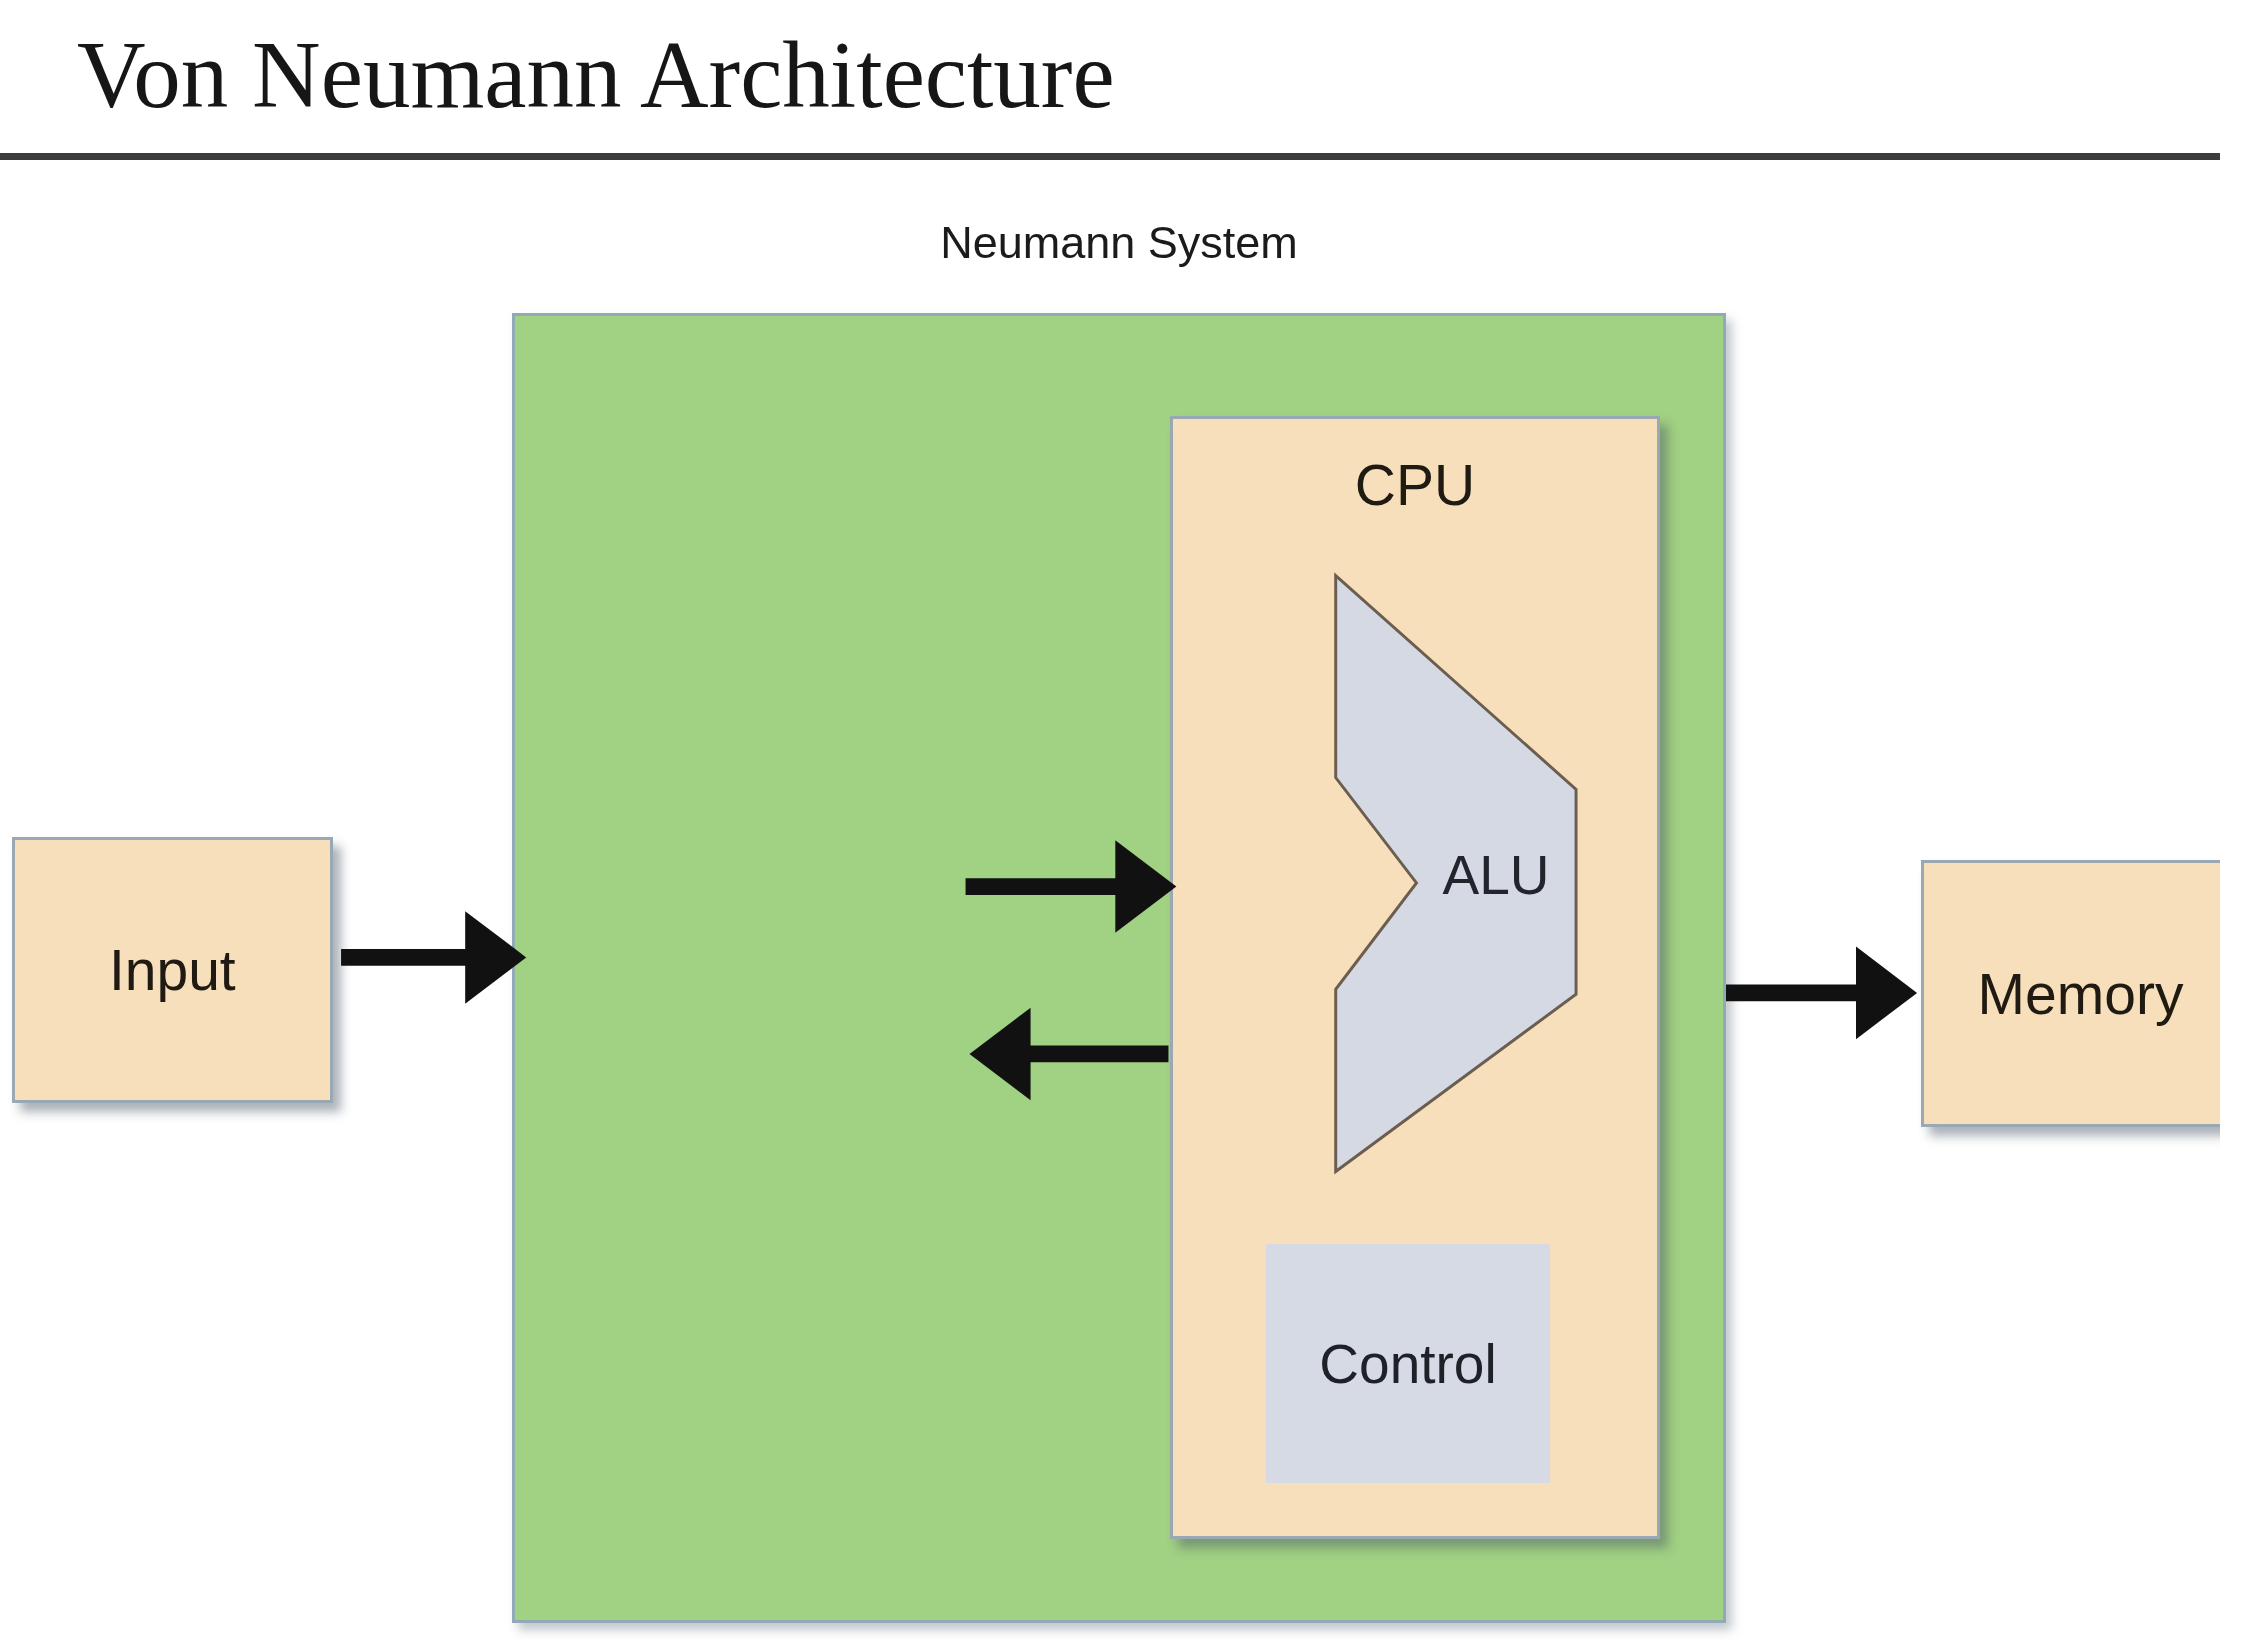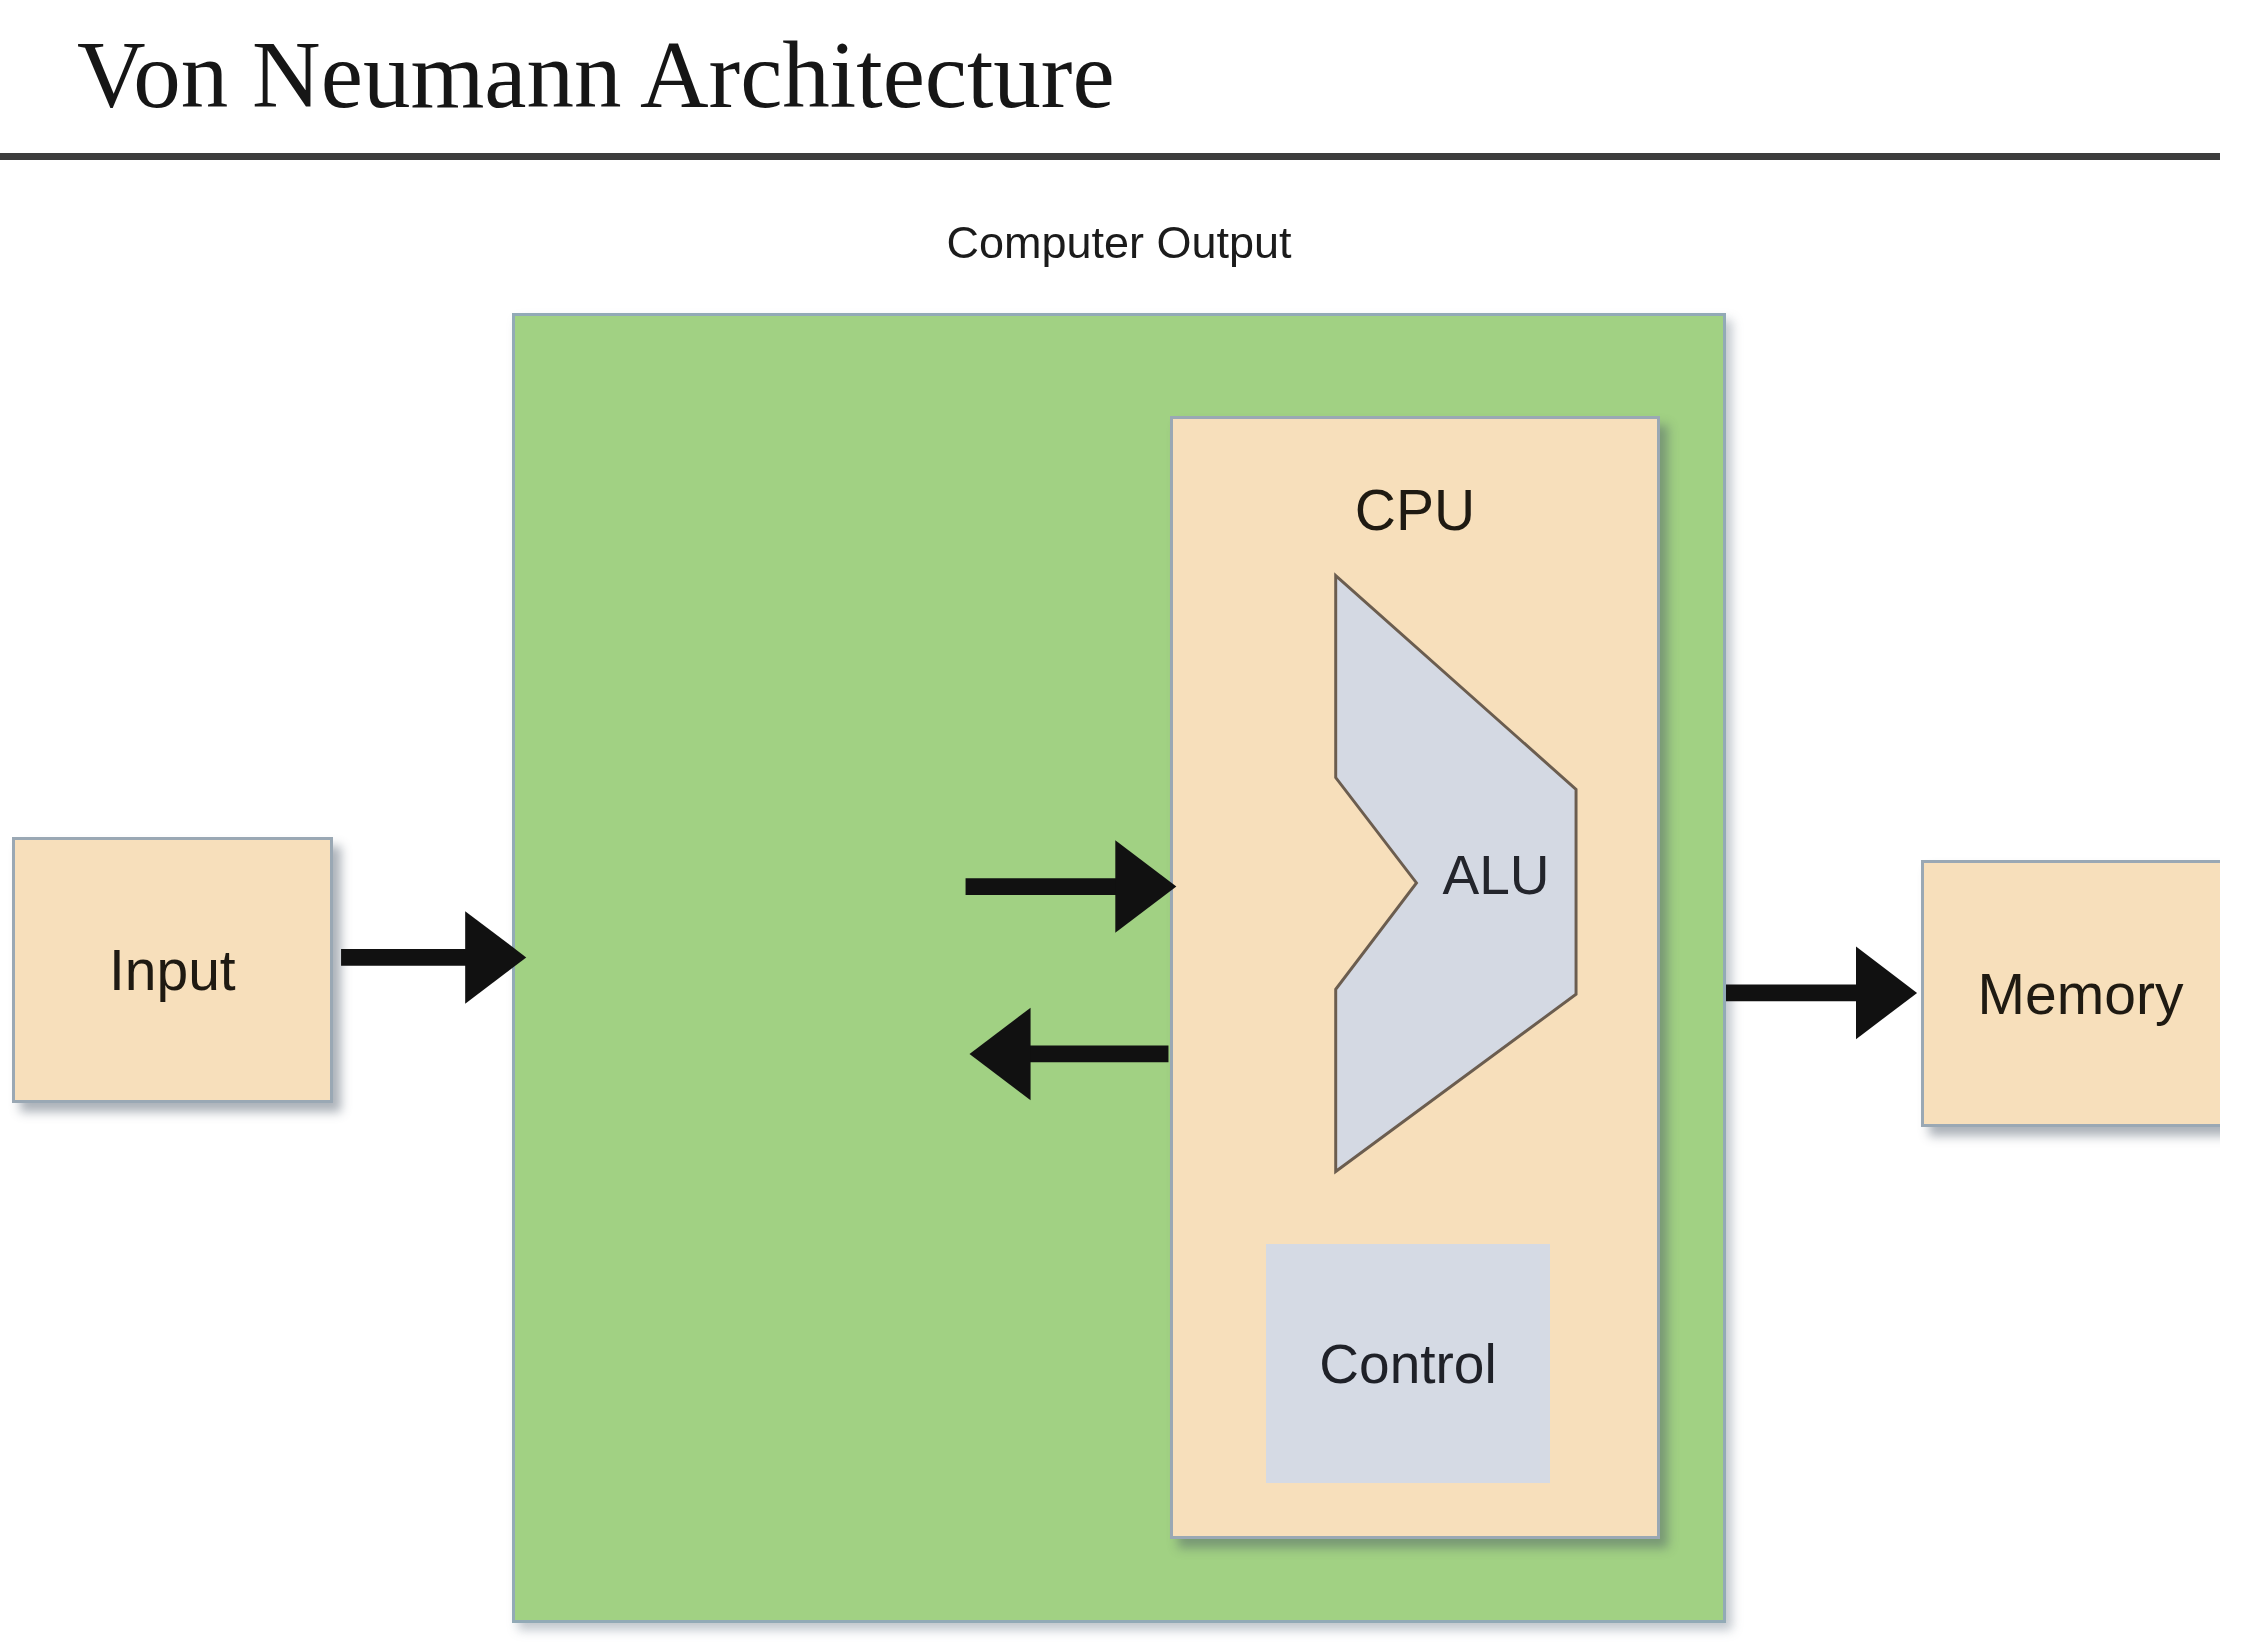--- a/index.html
+++ b/index.html
@@ -30,21 +30,21 @@
     box-sizing:border-box; box-shadow:7.9px 8.9px 9.9px rgba(70,85,100,0.45);
     display:flex; align-items:center; justify-content:center;
     font-size:57px; color:#1f1a12;
   }
   .memory { left:61px;  top:100px; width:384px; height:1116px; }
   .cpu    { left:655px; top:100px; width:490px; height:1123px; display:block; }
   .cpu-label {
     position:absolute; left:0; top:33px; width:100%；
     text-align:center; font-size:57px; color:#1f1a12;
   }
-  .cpu-label { position:absolute; left:0; top:33px; width:100%; text-align:center; font-size:57px; color:#1f1a12;margin-top:25px; }
+  .cpu-label { position:absolute; left:0; top:33px; width:100%; text-align:center; font-size:57px; color:#1f1a12; }
   .alu-svg { position:absolute; left:0; top:0; width:484px; height:1117px; }
   .alu-label {
     position:absolute; left:244px; top:424px; width:158px;
     text-align:center; font-size:55px; color:#23252c;
   }
   .control {
     position:absolute; left:93px; top:825px; width:284px; height:239px;
     background:#d5dae4; display:flex; align-items:center; justify-content:center;
     font-size:55px; color:#1f2128;
   }
@@ -56,21 +56,21 @@
   }
 </style>
 </head>
 <body>
 
 <div class="canvas">
 
   <div class="title">Von Neumann Architecture</div>
   <div class="rule"></div>
 
-  <div class="cs-label">Computer Output</div>
+  <div class="cs-label">Neumann System</div>
 
   <div class="cs-box">
 
 
     <div class="node cpu">
       <div class="cpu-label">CPU</div>
 
       <svg class="alu-svg" viewBox="0 0 491 1134" width="484" height="1117" aria-hidden="true">
         <polygon points="165,159 409,376 409,584 165,764 165,579 247,471 165,364" fill="#d4d9e3" stroke="#6b5d4f" stroke-width="3" stroke-linejoin="miter"></polygon>
       </svg>

